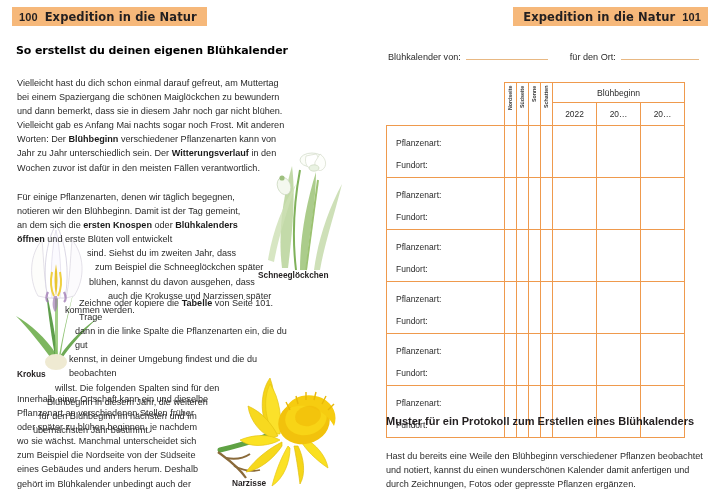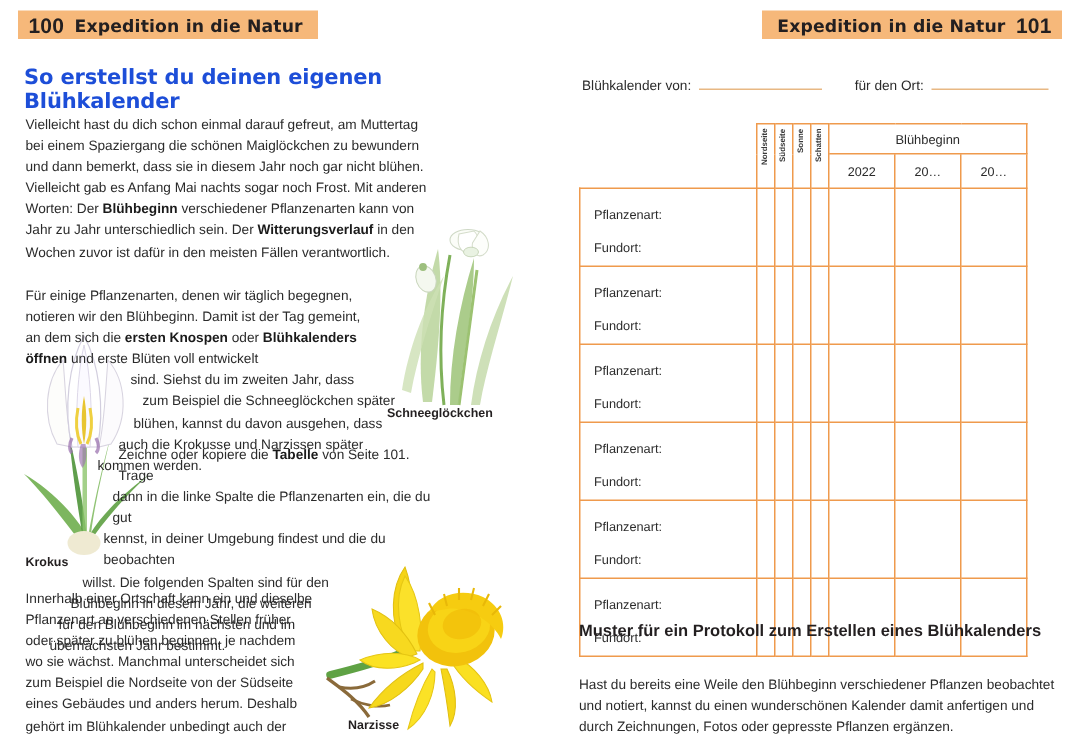--- a/index.html
+++ b/index.html
@@ -15,55 +15,55 @@
   .banner {
     position: absolute; top: 7px;
     background: #f6b87a;
     height: 19px;
     display: flex; align-items: center;
     white-space: nowrap;
   }
   .banner.left  { left: 12px;  padding: 0 10px 0 7px; }
   .banner.right { right: 12px; padding: 0 7px 0 10px; }
   .banner .pageno {
-    font-size: 14px; font-weight: 700; color: #231f20;
+    font-size: 11px; font-weight: 700; color: #231f20;
     letter-spacing: .1px;
   }
   .banner .btitle {
     font-size: 11.5px; font-weight: 700; color: #231f20;
     font-family: "DejaVu Sans", sans-serif;
     letter-spacing: .1px;
   }
   .banner.left .btitle  { margin-left: 7px; }
   .banner.right .pageno { margin-left: 7px; }
 
   
   .left-page { position: absolute; left: 0; top: 0; width: 360px; height: 493px; }
   .headline {
     position: absolute; left: 16px; top: 44px; width: 330px;
     font-family: "DejaVu Sans", sans-serif;
-    font-size: 14px; font-weight: 700; color: #1d4ed8;
+    font-size: 11px; font-weight: 700; color: #000000;
     letter-spacing: -.1px;
   }
   .body-text {
     font-size: 9.1px; line-height: 14.1px; color: #2b2b2b;
     text-align: left;
   }
   .body-text b { font-weight: 700; color: #1a1a1a; }
   .p1 { position: absolute; left: 17px; top: 76px; width: 274px; }
   .p2 { position: absolute; left: 17px; top: 190px; width: 272px; }
   .p3 { position: absolute; left: 17px; top: 296px; width: 280px; }
   .p4 { position: absolute; left: 17px; top: 392px; width: 230px; }
 
   .hang { display: block; }
   .hang.i1 { }
   .hang.i2 { margin-left: 70px; }
   .hang.i3 { margin-left: 78px; }
   .hang.i4 { margin-left: 72px; }
-  .hang.i5 { margin-left: 62px; }
+  .hang.i5 { margin-left: 91px; }
   .hang.i6 { margin-left: 48px; }
 
   .r1 { margin-left: 62px; }
   .r2 { margin-left: 58px; }
   .r3 { margin-left: 52px; }
   .r4 { margin-left: 38px; }
   .r5 { margin-left: 30px; }
   .r6 { margin-left: 22px; }
   .r7 { margin-left: 16px; }
 

